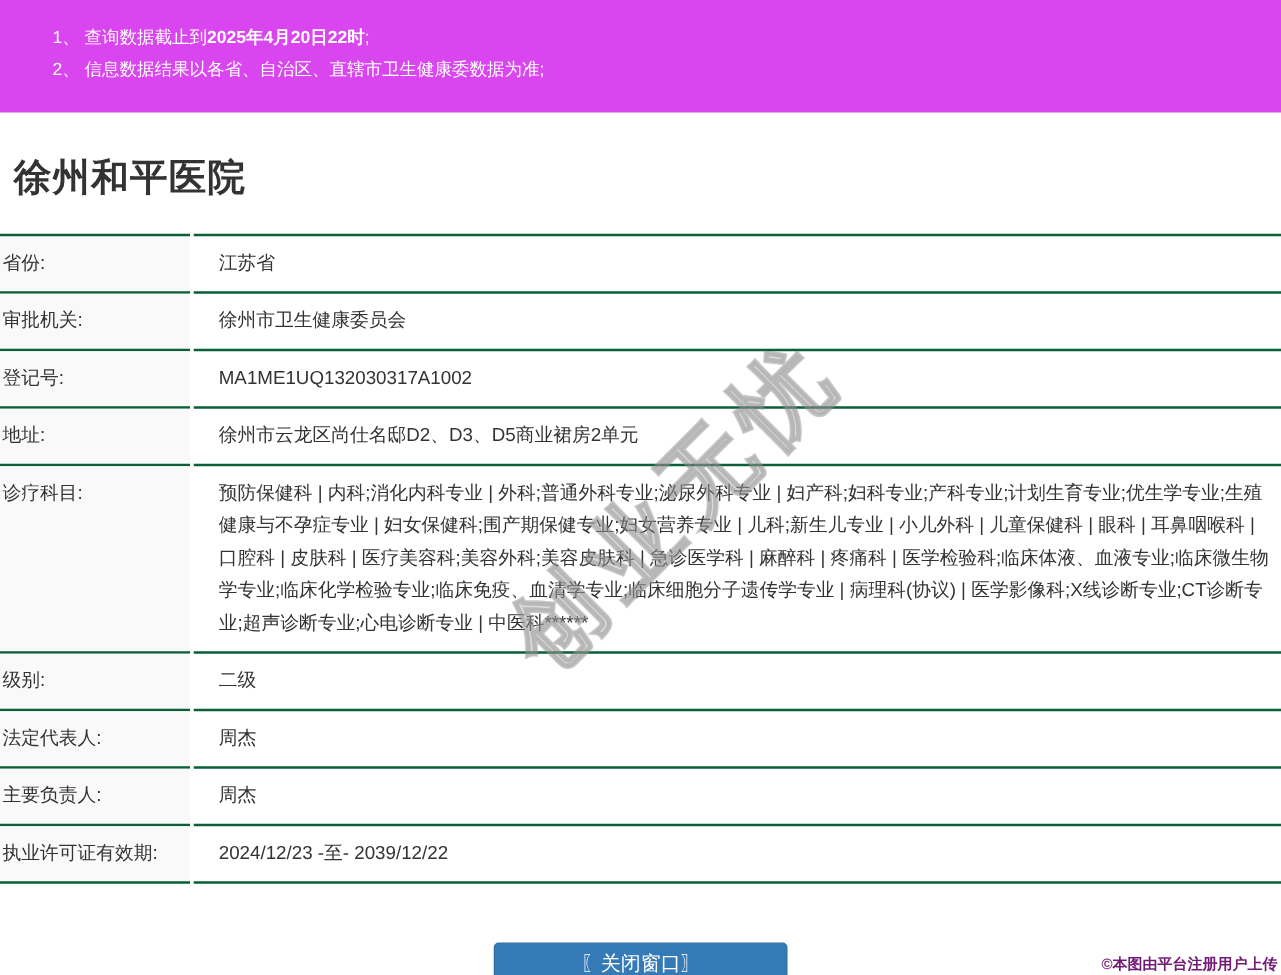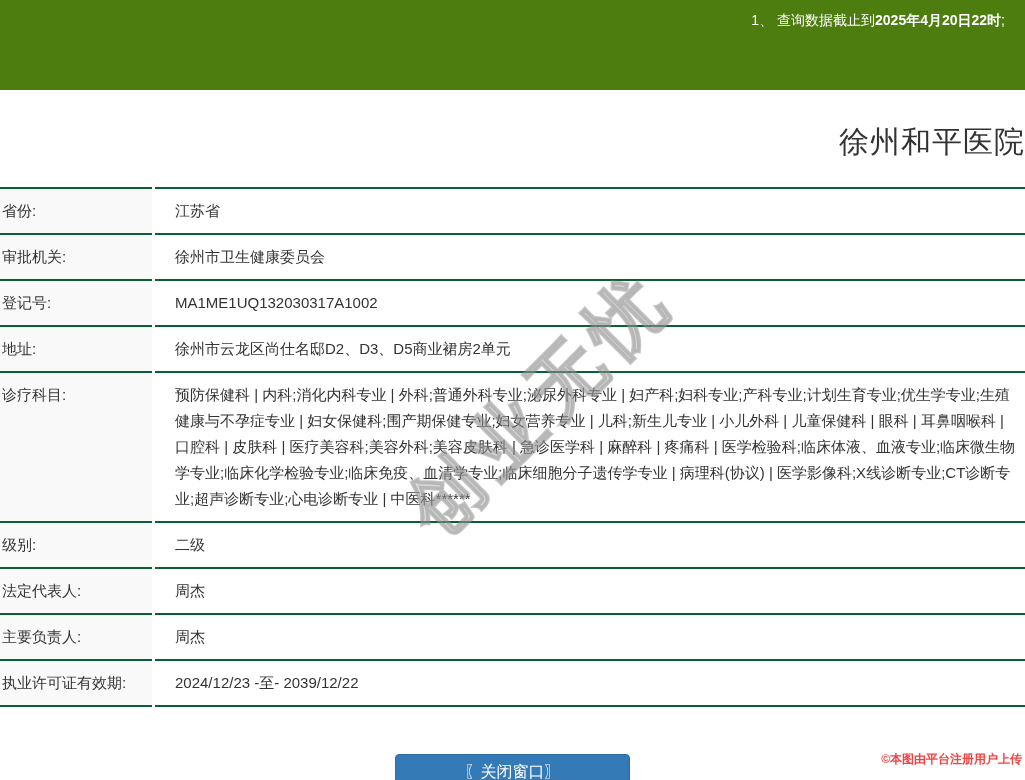--- a/index.html
+++ b/index.html
@@ -6,36 +6,35 @@
   html, body {
     width: 1025px; height: 780px;
     font-family: "Liberation Sans", "DejaVu Sans", sans-serif;
     background: #ffffff;
     overflow: hidden;
   }
   .page { position: relative; width: 1025px; height: 780px; overflow: hidden; }
 
   
   .notice-bar {
-    background: #4d7c0f;
+    background: #d946ef;
     color: #ffffff;
-    padding: 7px 20px 10px 42px;
+    padding: 16px 20px 10px 42px;
     height: 90px;
     font-size: 14px;
-    text-align: right;
   }
   .notice-line { line-height: 26px; white-space: nowrap; }
   .notice-line b { font-weight: bold; }
 
   
   .title {
-    margin: 32px 0 24px 6px;
-    text-align: right;
+    margin: 32px 0 24px 11px;
+    text-align: left;
     font-size: 30px;
-    font-weight: 400;
+    font-weight: 700;
     color: #333333;
     letter-spacing: 1px;
   }
 
   
   .info-table {
     margin-left: -10px;
     width: 1045px;
   }
   .info-row { display: flex; }
@@ -91,33 +90,34 @@
     color: rgba(255,255,255,0.01);
     -webkit-text-stroke: 2px rgba(140,140,140,0.45);
     text-shadow: 0 0 1px rgba(150,150,150,0.35);
     pointer-events: none;
     white-space: nowrap;
   }
 
   
   .credit {
     position: absolute;
-    right: 3px; bottom: 12px;
+    right: 3px; bottom: 0;
     font-size: 12px;
     font-weight: bold;
-    color: #ef4444;
+    color: #701a75;
   }
 </style>
 </head>
 <body>
 
 <div class="page">
 
   <div class="notice-bar">
     <div class="notice-line"><span>1、 查询数据截止到</span><b>2025年4月20日22时</b><span>;</span></div>
+    <div class="notice-line"><span>2、 信息数据结果以各省、自治区、直辖市卫生健康委数据为准;</span><b></b><span></span></div>
   </div>
 
   <h1 class="title">徐州和平医院</h1>
 
   <div class="info-table">
     <div class="info-row">
       <div class="cell label">省份:</div>
       <div class="cell value">江苏省</div>
     </div>
     <div class="info-row">

